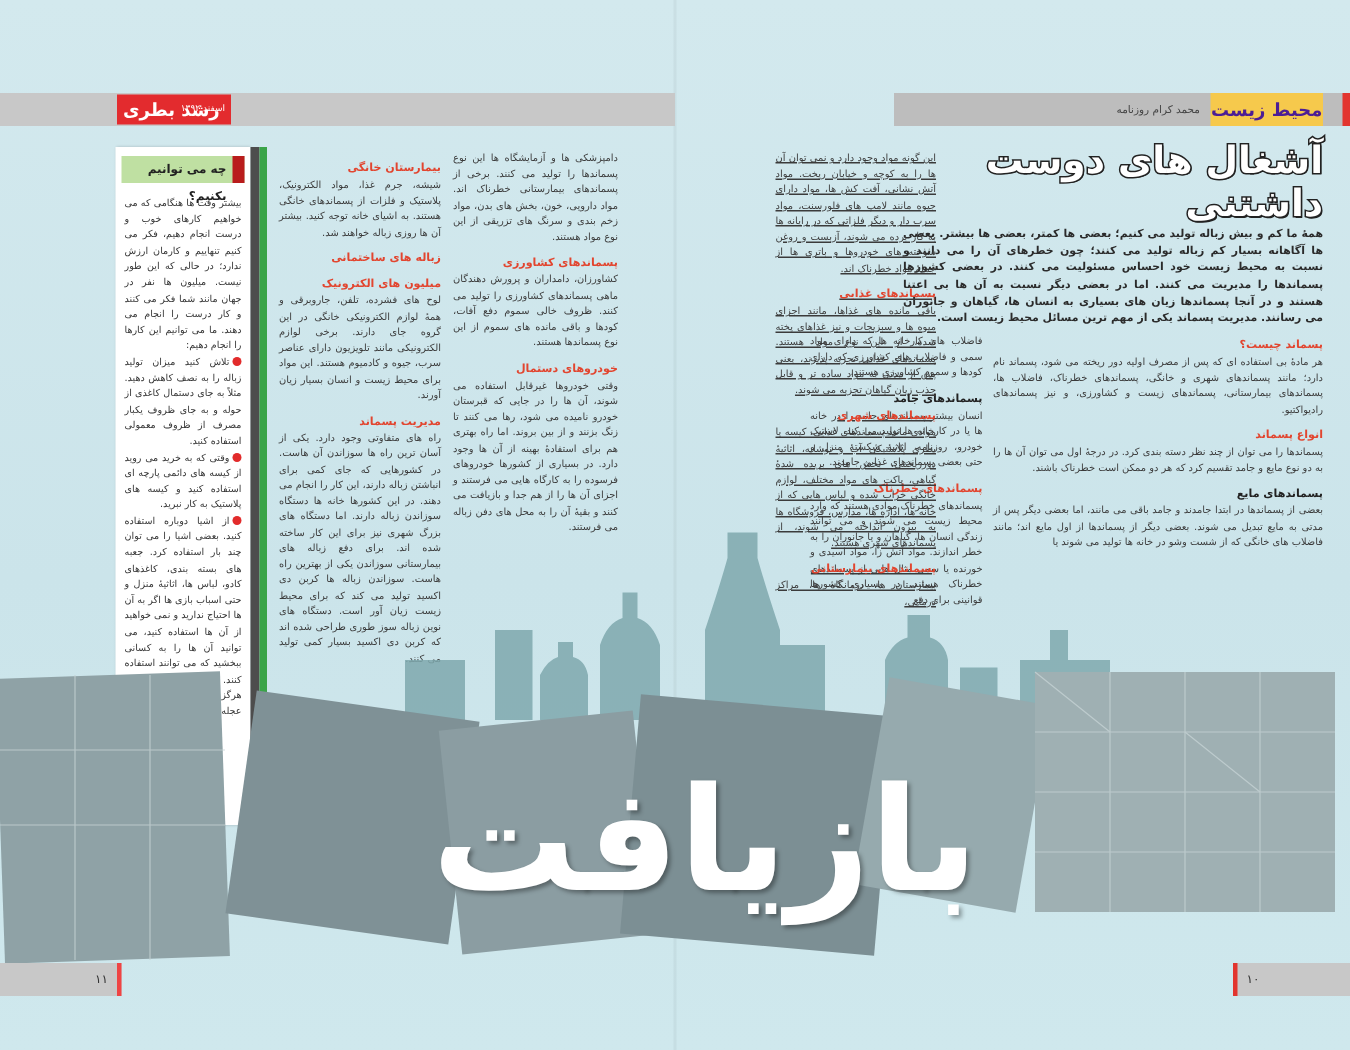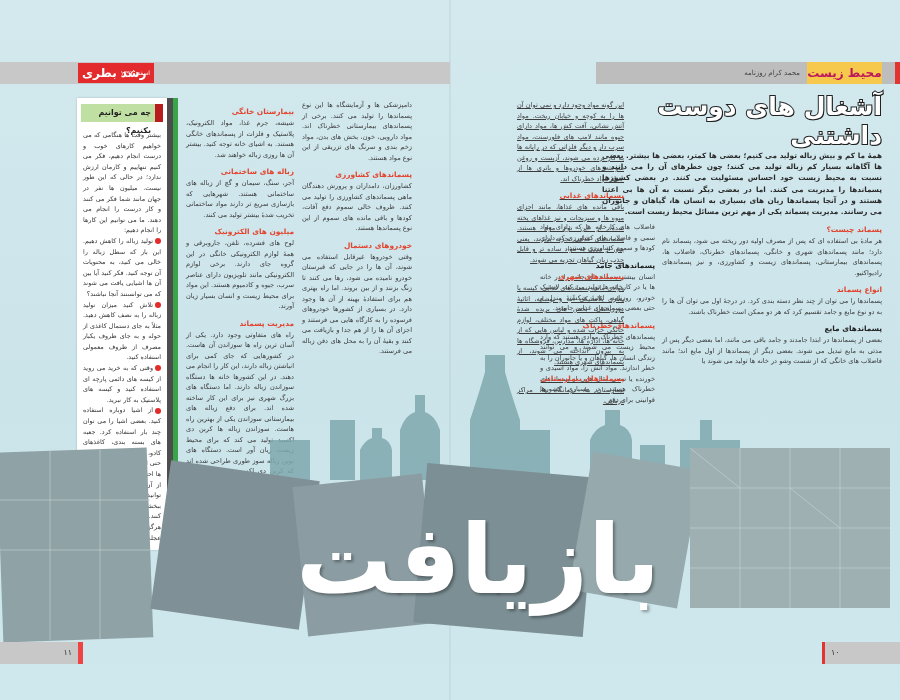--- a/index.html
+++ b/index.html
@@ -1,21 +1,21 @@
 <!DOCTYPE html>
 <html><head>
 <meta charset="utf-8">
 <style>
   html,body{margin:0;padding:0;}
   body{width:900px;height:700px;overflow:hidden;background:#cfe7ec;position:relative;font-family:"DejaVu Sans",sans-serif;}
   .spread{position:absolute;left:0;top:0;width:900px;height:700px;background:linear-gradient(180deg,#d3e9ee 0%,#cbe4ea 55%,#cfe8ed 100%);}
   .gutter{position:absolute;left:449px;top:0;width:2px;height:700px;background:rgba(0,0,0,0.04);}
   
   .hdr-right{position:absolute;left:596px;top:62px;width:304px;height:22px;background:#bdbdbd;}
-  .hdr-right .section{position:absolute;right:18px;top:0;height:22px;width:75px;background:#f6c94c;color:#be185d;font-weight:bold;font-size:12px;line-height:22px;text-align:center;direction:rtl;}
+  .hdr-right .section{position:absolute;right:18px;top:0;height:22px;width:75px;background:#f6c94c;color:#4c1d95;font-weight:bold;font-size:12px;line-height:22px;text-align:center;direction:rtl;}
   .hdr-right .redbar{position:absolute;right:0;top:0;width:5px;height:22px;background:#e2352f;}
   .hdr-right .author{position:absolute;right:100px;top:0;line-height:22px;font-size:7px;color:#444;direction:rtl;}
   .hdr-left{position:absolute;left:0;top:62px;width:450px;height:22px;background:#c8c8c8;}
   .logo{position:absolute;left:78px;top:63px;width:76px;height:20px;background:#e32b2e;color:#fff;font-size:7px;direction:rtl;}
   .logo .brand{position:absolute;left:4px;top:2px;font-weight:bold;font-size:12px;line-height:16px;}
   .logo .issue{position:absolute;right:4px;top:5px;font-size:6px;line-height:10px;}
   
   .headline{position:absolute;right:18px;top:92px;width:290px;text-align:right;direction:rtl;font-family:"DejaVu Sans",sans-serif;font-weight:bold;font-size:25px;color:#fff;-webkit-text-stroke:2px #222;paint-order:stroke fill;text-shadow:1px 1px 0 #222;}
   .lead{position:absolute;right:18px;top:150px;width:280px;direction:rtl;text-align:justify;font-size:7.3px;line-height:11.2px;font-weight:bold;color:#2b2b2b;}
   .col{position:absolute;direction:rtl;text-align:justify;font-size:6.6px;line-height:10.5px;color:#3b3b3b;}
@@ -25,23 +25,23 @@
   
   .sidebox{position:absolute;left:77px;top:98px;width:90px;height:452px;background:#fff;box-shadow:0 0 2px rgba(0,0,0,0.2);}
   .sidebox-edge1{position:absolute;left:167px;top:98px;width:6px;height:452px;background:#4d4d4d;}
   .sidebox-edge2{position:absolute;left:173px;top:98px;width:5px;height:452px;background:#3aa448;}
   .sidebox .title{margin:6px 4px 0 4px;background:#bfe0a2;border-right:8px solid #b91c1c;height:18px;line-height:18px;direction:rtl;text-align:right;font-weight:bold;font-size:8px;color:#222;padding-right:4px;}
   .sidebox .body{padding:8px 6px 0 6px;direction:rtl;text-align:justify;font-size:6.4px;line-height:10.6px;color:#333;}
   .sidebox .body p{margin:0;}
   .bullet{display:inline-block;width:6px;height:6px;border-radius:3px;background:#e22b2b;margin-left:2px;vertical-align:middle;}
   
   .art{position:absolute;left:0;top:330px;width:900px;height:320px;pointer-events:none;}
-  .big-title{position:absolute;left:280px;top:500px;width:380px;height:120px;direction:rtl;font-family:"DejaVu Sans",sans-serif;font-weight:bold;font-size:96px;line-height:120px;color:#fff;letter-spacing:2px;text-shadow:2px 2px 3px rgba(0,0,0,0.35);}
+  .big-title{position:absolute;left:280px;top:500px;width:380px;height:120px;text-align:center;direction:rtl;font-family:"DejaVu Sans",sans-serif;font-weight:bold;font-size:96px;line-height:120px;color:#fff;letter-spacing:2px;text-shadow:2px 2px 3px rgba(0,0,0,0.35);}
   
-  .foot-left{position:absolute;left:0;top:642px;width:78px;height:22px;background:#c8c8c8;border-right:5px solid #ef4444;}
+  .foot-left{position:absolute;left:0;top:642px;width:78px;height:22px;background:#c8c8c8;border-right:3px solid #ef4444;}
   .foot-left span{position:absolute;right:6px;top:0;line-height:22px;font-size:8px;color:#333;}
   .foot-right{position:absolute;left:822px;top:642px;width:78px;height:22px;background:#c8c8c8;border-left:3px solid #e2352f;}
   .foot-right span{position:absolute;left:6px;top:0;line-height:22px;font-size:8px;color:#333;}
 </style>
 </head>
 <body>
 
 <div class="spread"></div>
 <div class="gutter"></div>
 
@@ -92,32 +92,30 @@
   <h4>پسماندهای کشاورزی</h4>
   <p>کشاورزان، دامداران و پرورش دهندگان ماهی پسماندهای کشاورزی را تولید می کنند. ظروف خالی سموم دفع آفات، کودها و باقی مانده های سموم از این نوع پسماندها هستند.</p>
   <h4>خودروهای دستمال</h4>
   <p>وقتی خودروها غیرقابل استفاده می شوند، آن ها را در جایی که قبرستان خودرو نامیده می شود، رها می کنند تا زنگ بزنند و از بین بروند. اما راه بهتری هم برای استفادهٔ بهینه از آن ها وجود دارد. در بسیاری از کشورها خودروهای فرسوده را به کارگاه هایی می فرستند و اجزای آن ها را از هم جدا و بازیافت می کنند و بقیهٔ آن را به محل های دفن زباله می فرستند.</p>
 </div>
 
 <div class="col" style="left:186px;top:100px;width:108px;">
   <h4>بیمارستان خانگی</h4>
   <p>شیشه، جرم غذا، مواد الکترونیک، پلاستیک و فلزات از پسماندهای خانگی هستند. به اشیای خانه توجه کنید. بیشتر آن ها روزی زباله خواهند شد.</p>
   <h4>زباله های ساختمانی</h4>
-  <p>آجر، سنگ، سیمان و گچ از زباله های ساختمانی هستند. شهرهایی که بازسازی سریع تر دارند مواد ساختمانی تخریب شدهٔ بیشتر تولید می کنند.</p>
   <h4>میلیون های الکترونیک</h4>
   <p>لوح های فشرده، تلفن، جاروبرقی و همهٔ لوازم الکترونیکی خانگی در این گروه جای دارند. برخی لوازم الکترونیکی مانند تلویزیون دارای عناصر سرب، جیوه و کادمیوم هستند. این مواد برای محیط زیست و انسان بسیار زیان آورند.</p>
   <h4>مدیریت پسماند</h4>
   <p>راه های متفاوتی وجود دارد. یکی از آسان ترین راه ها سوزاندن آن هاست. در کشورهایی که جای کمی برای انباشتن زباله دارند، این کار را انجام می دهند. در این کشورها خانه ها دستگاه سوزاندن زباله دارند. اما دستگاه های بزرگ شهری نیز برای این کار ساخته شده اند. برای دفع زباله های بیمارستانی سوزاندن یکی از بهترین راه هاست. سوزاندن زباله ها کربن دی اکسید تولید می کند که برای محیط زیست زیان آور است. دستگاه های نوین زباله سوز طوری طراحی شده اند که کربن دی اکسید بسیار کمی تولید می کنند.</p>
 </div>
 
 <div class="sidebox">
   <div class="title">چه می توانیم بکنیم؟</div>
   <div class="body">
     <p>بیشتر وقت ها هنگامی که می خواهیم کارهای خوب و درست انجام دهیم، فکر می کنیم تنهاییم و کارمان ارزش ندارد؛ در حالی که این طور نیست. میلیون ها نفر در جهان مانند شما فکر می کنند و کار درست را انجام می دهند. ما می توانیم این کارها را انجام دهیم:</p>
-    <p><span class="bullet"></span><span>تولید زباله را کاهش دهیم. این بار که سطل زباله را خالی می کنید، به محتویات آن توجه کنید. فکر کنید آیا بین آن ها اشیایی یافت می شوند که می توانستند آنجا نباشند؟</span></p>
     <p><span class="bullet"></span><span>تلاش کنید میزان تولید زباله را به نصف کاهش دهید. مثلاً به جای دستمال کاغذی از حوله و به جای ظروف یکبار مصرف از ظروف معمولی استفاده کنید.</span></p>
     <p><span class="bullet"></span><span>وقتی که به خرید می روید از کیسه های دائمی پارچه ای استفاده کنید و کیسه های پلاستیک به کار نبرید.</span></p>
     <p><span class="bullet"></span><span>از اشیا دوباره استفاده کنید. بعضی اشیا را می توان چند بار استفاده کرد. جعبه های بسته بندی، کاغذهای کادو، لباس ها، اثاثیهٔ منزل و حتی اسباب بازی ها اگر به آن ها احتیاج ندارید و نمی خواهید از آن ها استفاده کنید، می توانید آن ها را به کسانی ببخشید که می توانند استفاده کنند.</span></p>
     <p>هرگز برای دور انداختن اشیا عجله نکنید.</p>
   </div>
 </div>
 <div class="sidebox-edge1"></div>
 <div class="sidebox-edge2"></div>
 
 <svg class="art" viewBox="0 330 900 320" width="900" height="320" style="top:330px;left:0;">

